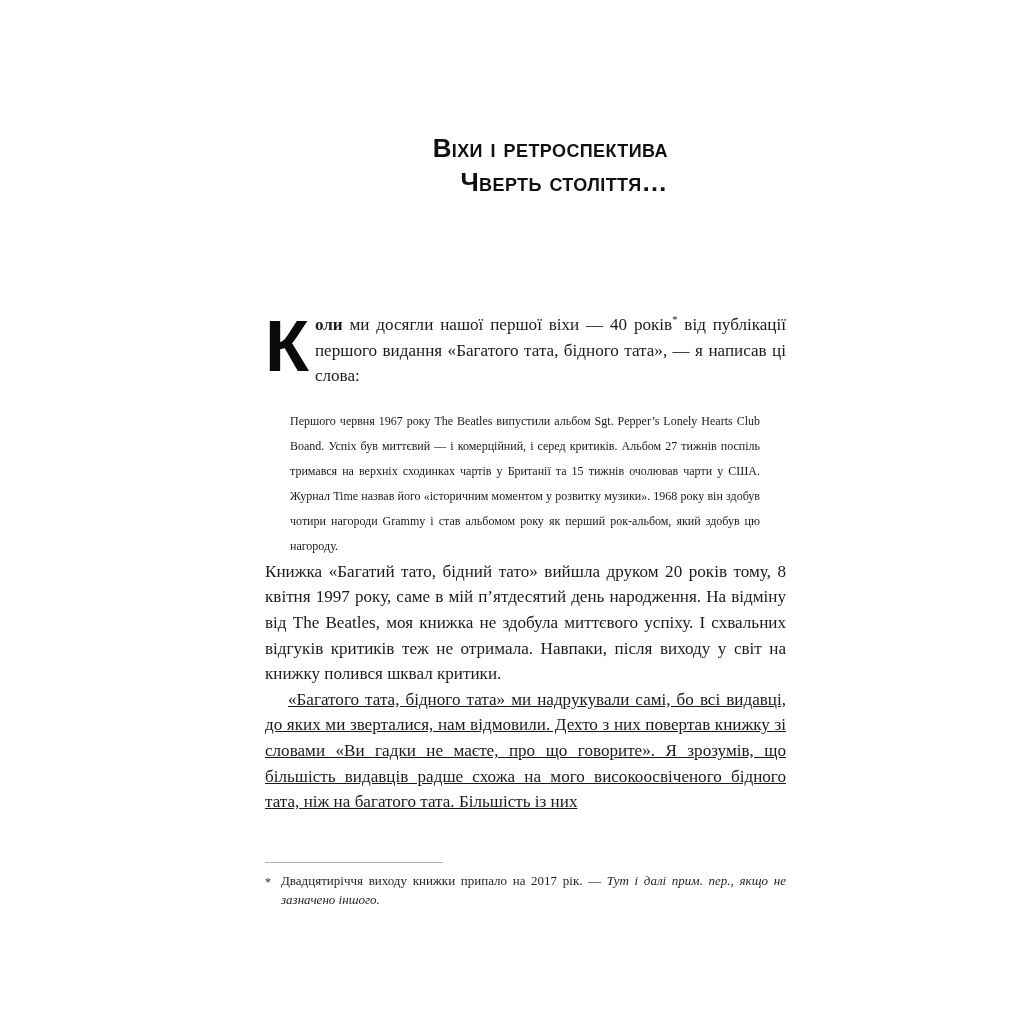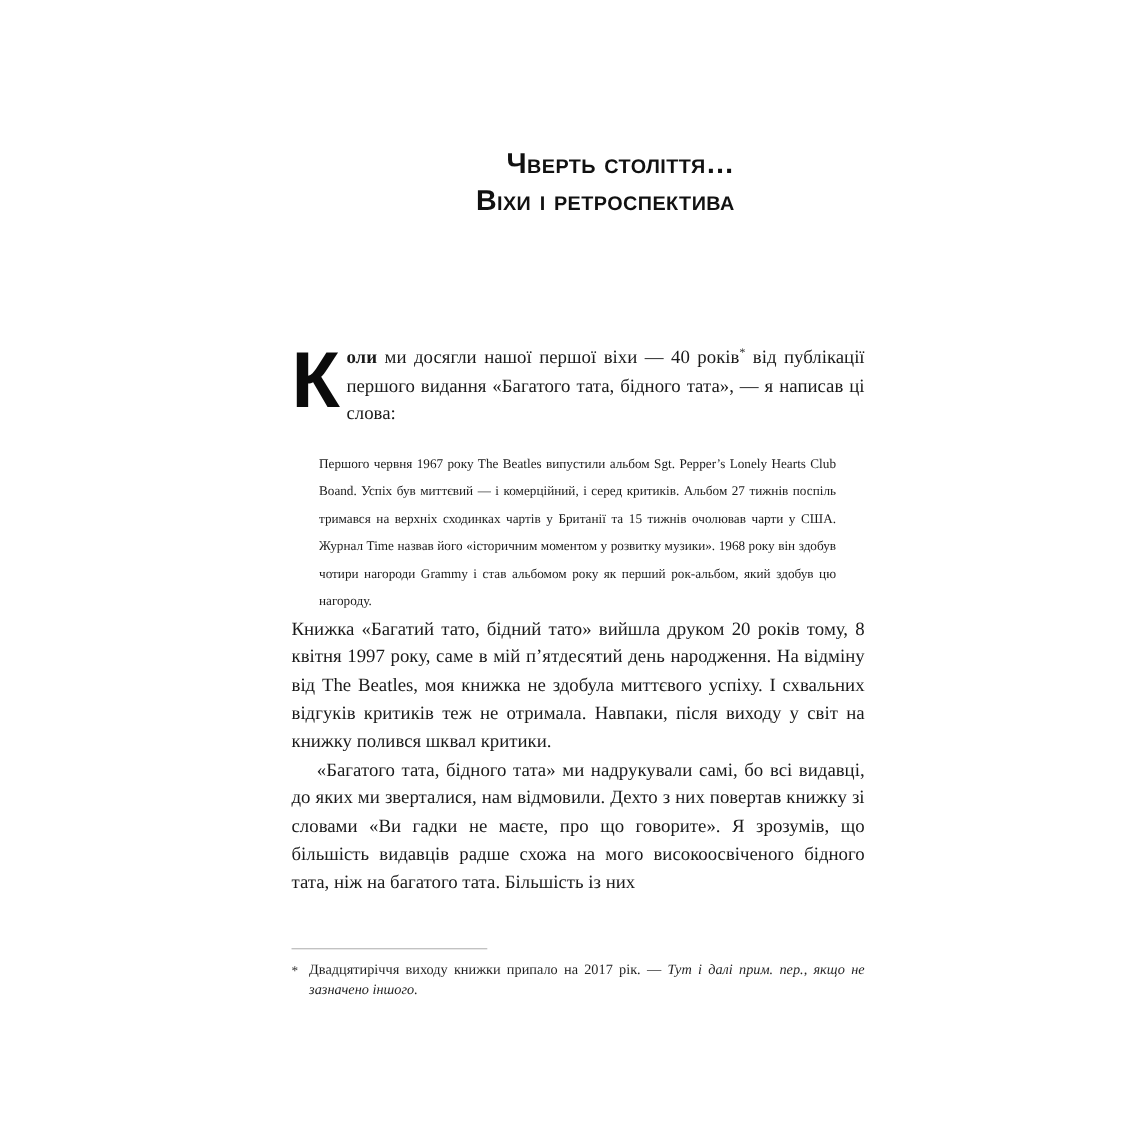--- a/index.html
+++ b/index.html
@@ -92,21 +92,21 @@
     padding: 0 26px 0 25px;   
   }
   .quote-block p {
     margin: 0;
     font-size: 12px;
     line-height: 25.0px;
     text-align: justify;
   }
 
   .after-quote { margin-top: 22px; }
-  .para + .para.cont { margin-top: 0; text-indent: 23px; }
+  .para + .para.cont { margin-top: 0; text-indent: 23px; text-decoration: underline; }
 
   
   .footnote {
     position: absolute;
     left: 265px;
     top: 862px;
     width: 521px;
   }
   .footnote-rule {
     width: 178px;
@@ -141,22 +141,22 @@
     color: #2a2a2a;
     letter-spacing: 0.5px;
   }
 </style>
 </head>
 <body>
 
 <div class="page">
 
   <div class="chapter-title">
+    <span class="tline">Віхи і ретроспектива</span>
     <span class="tline">Чверть століття…</span>
-    <span class="tline">Віхи і ретроспектива</span>
   </div>
 
   <div class="body-col">
 
     <p class="para opening">
       <span class="dropcap">К</span><span class="lead-bold">оли</span><span> ми досягли нашої першої віхи — 40 років</span><span class="fn-marker">*</span><span> від публі­кації першого видання «Багатого тата, бідного тата», — я написав ці слова:</span>
     </p>
 
     <blockquote class="quote-block">
       <p>Першого червня 1967 року The Beatles випустили альбом Sgt. Pepper’s Lonely Hearts Club Boand. Успіх був миттєвий — і комерційний, і серед критиків. Альбом 27 тижнів поспіль тримався на верхніх сходинках чартів у Британії та 15 тижнів очолював чарти у США. Журнал Time назвав його «історичним моментом у розвитку музики». 1968 року він здобув чотири нагороди Grammy і став альбомом року як перший рок-альбом, який здобув цю нагороду.</p>

